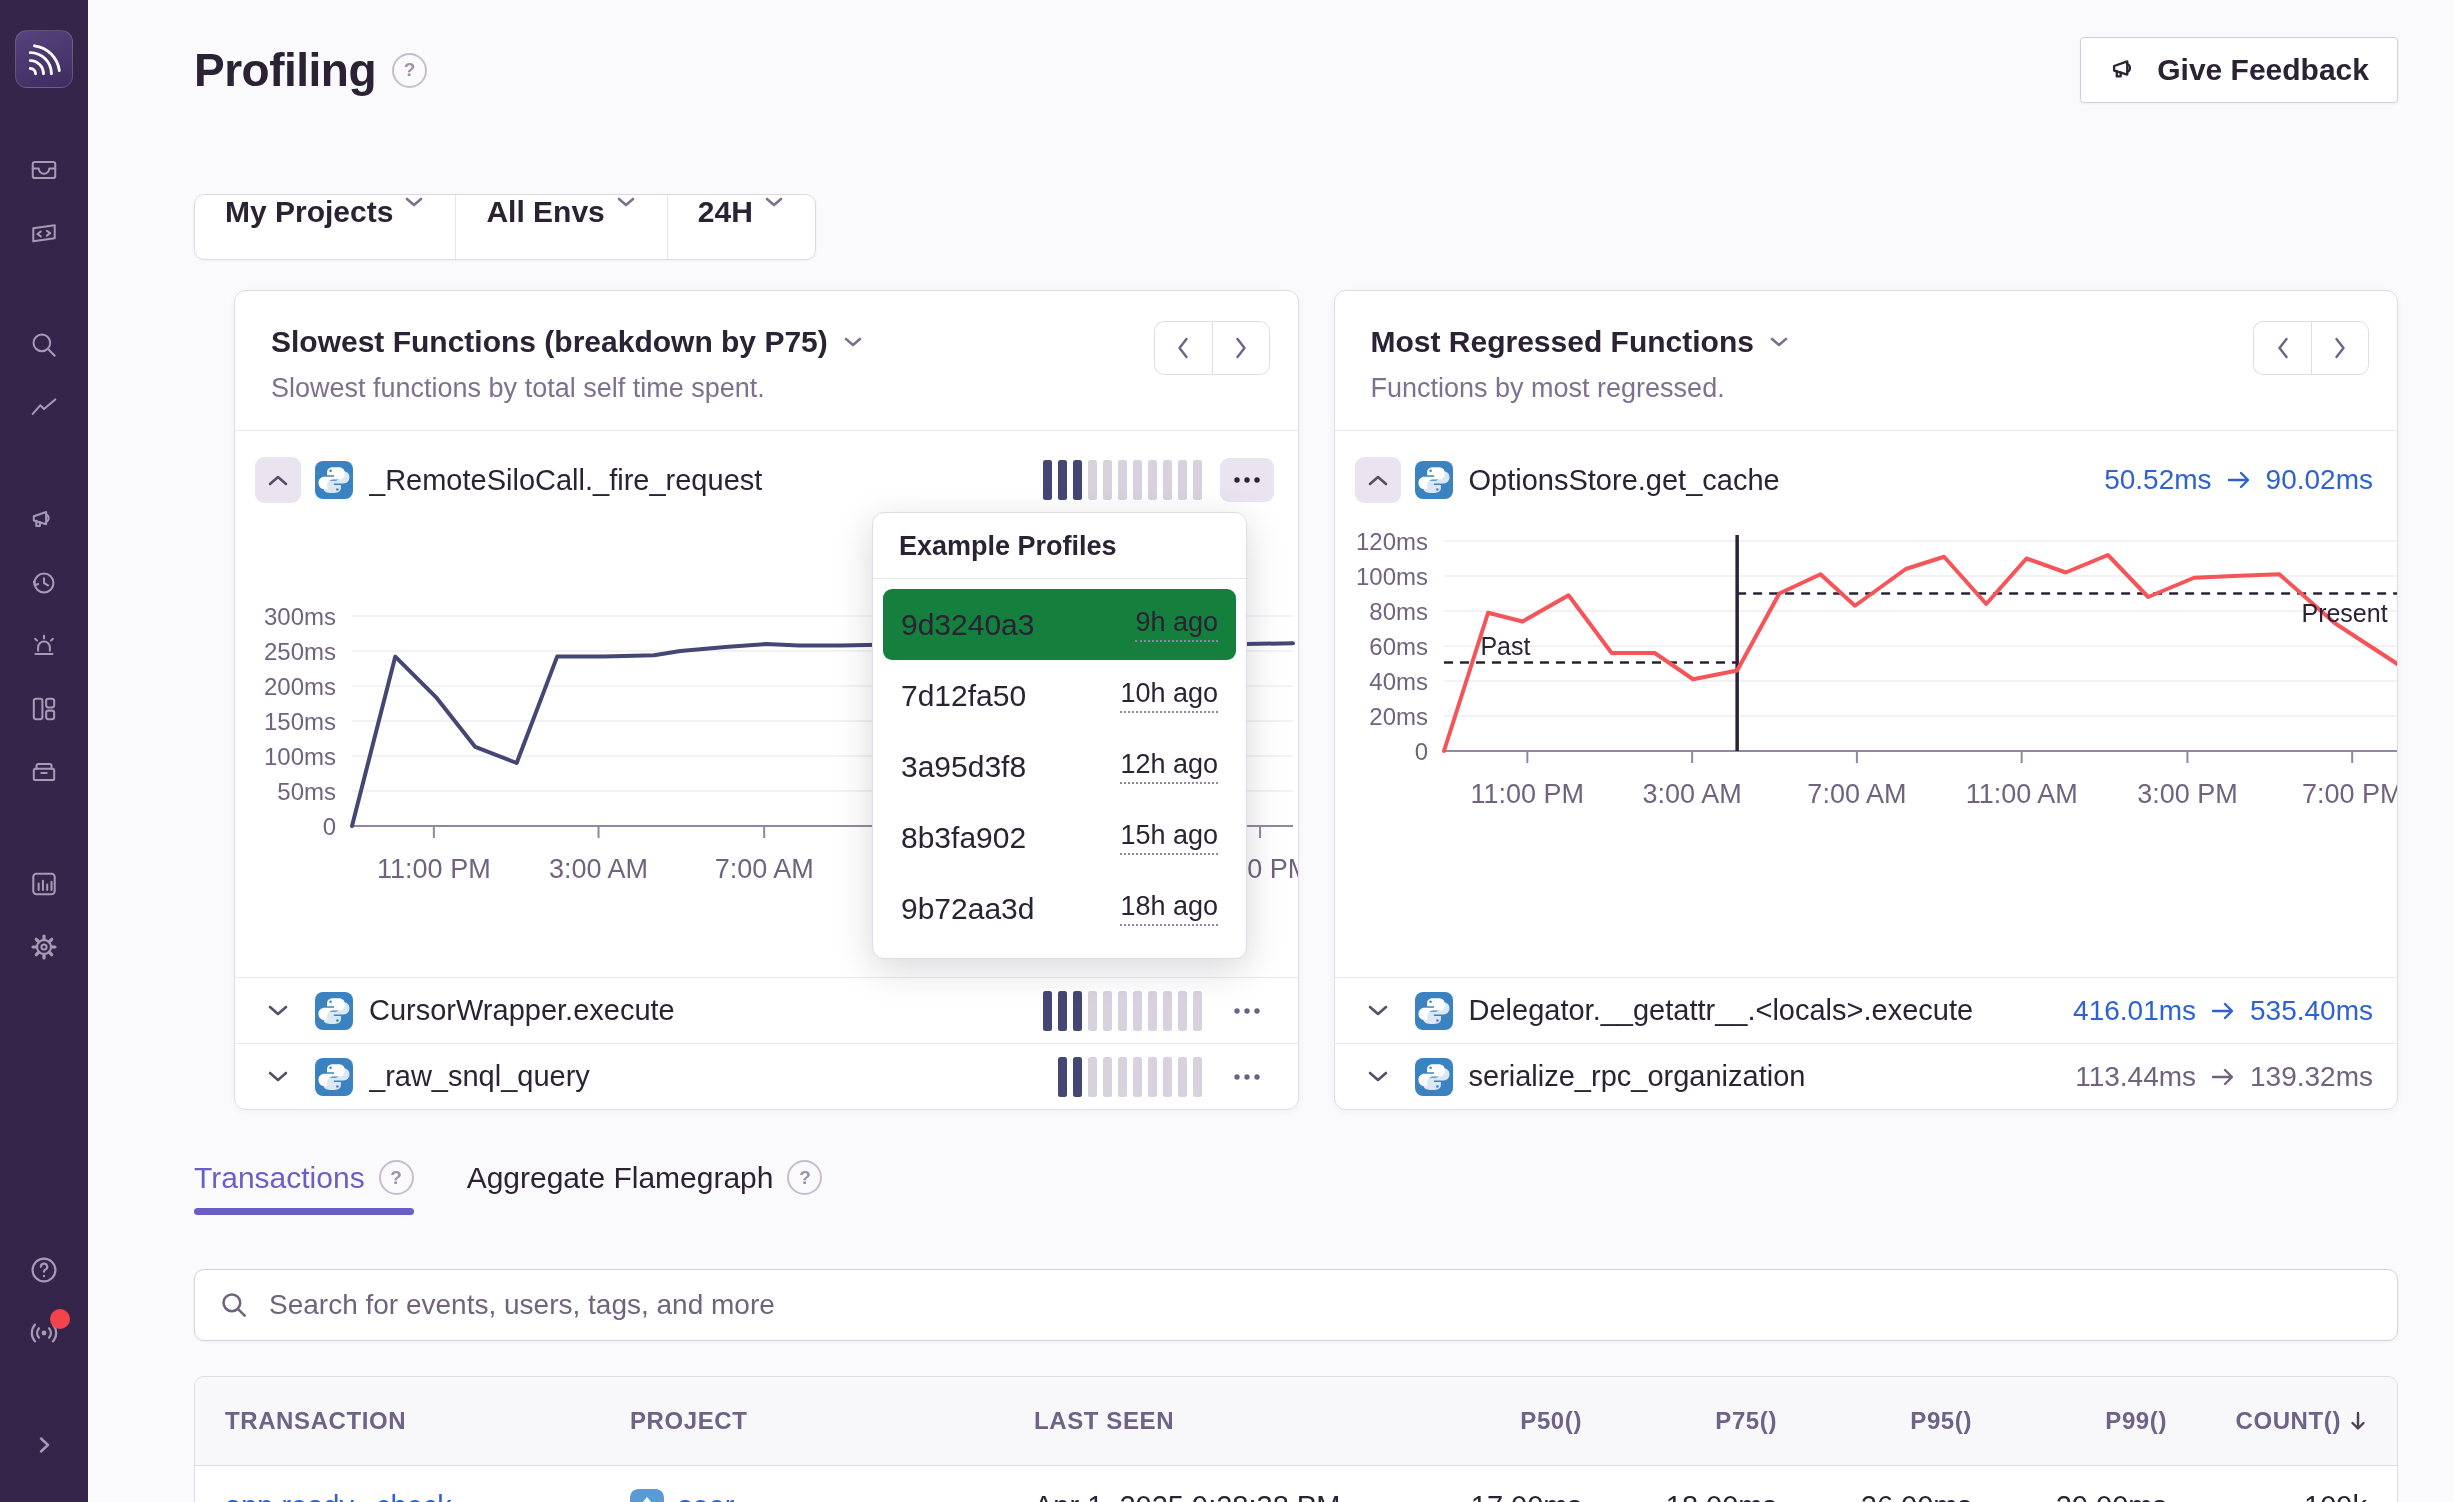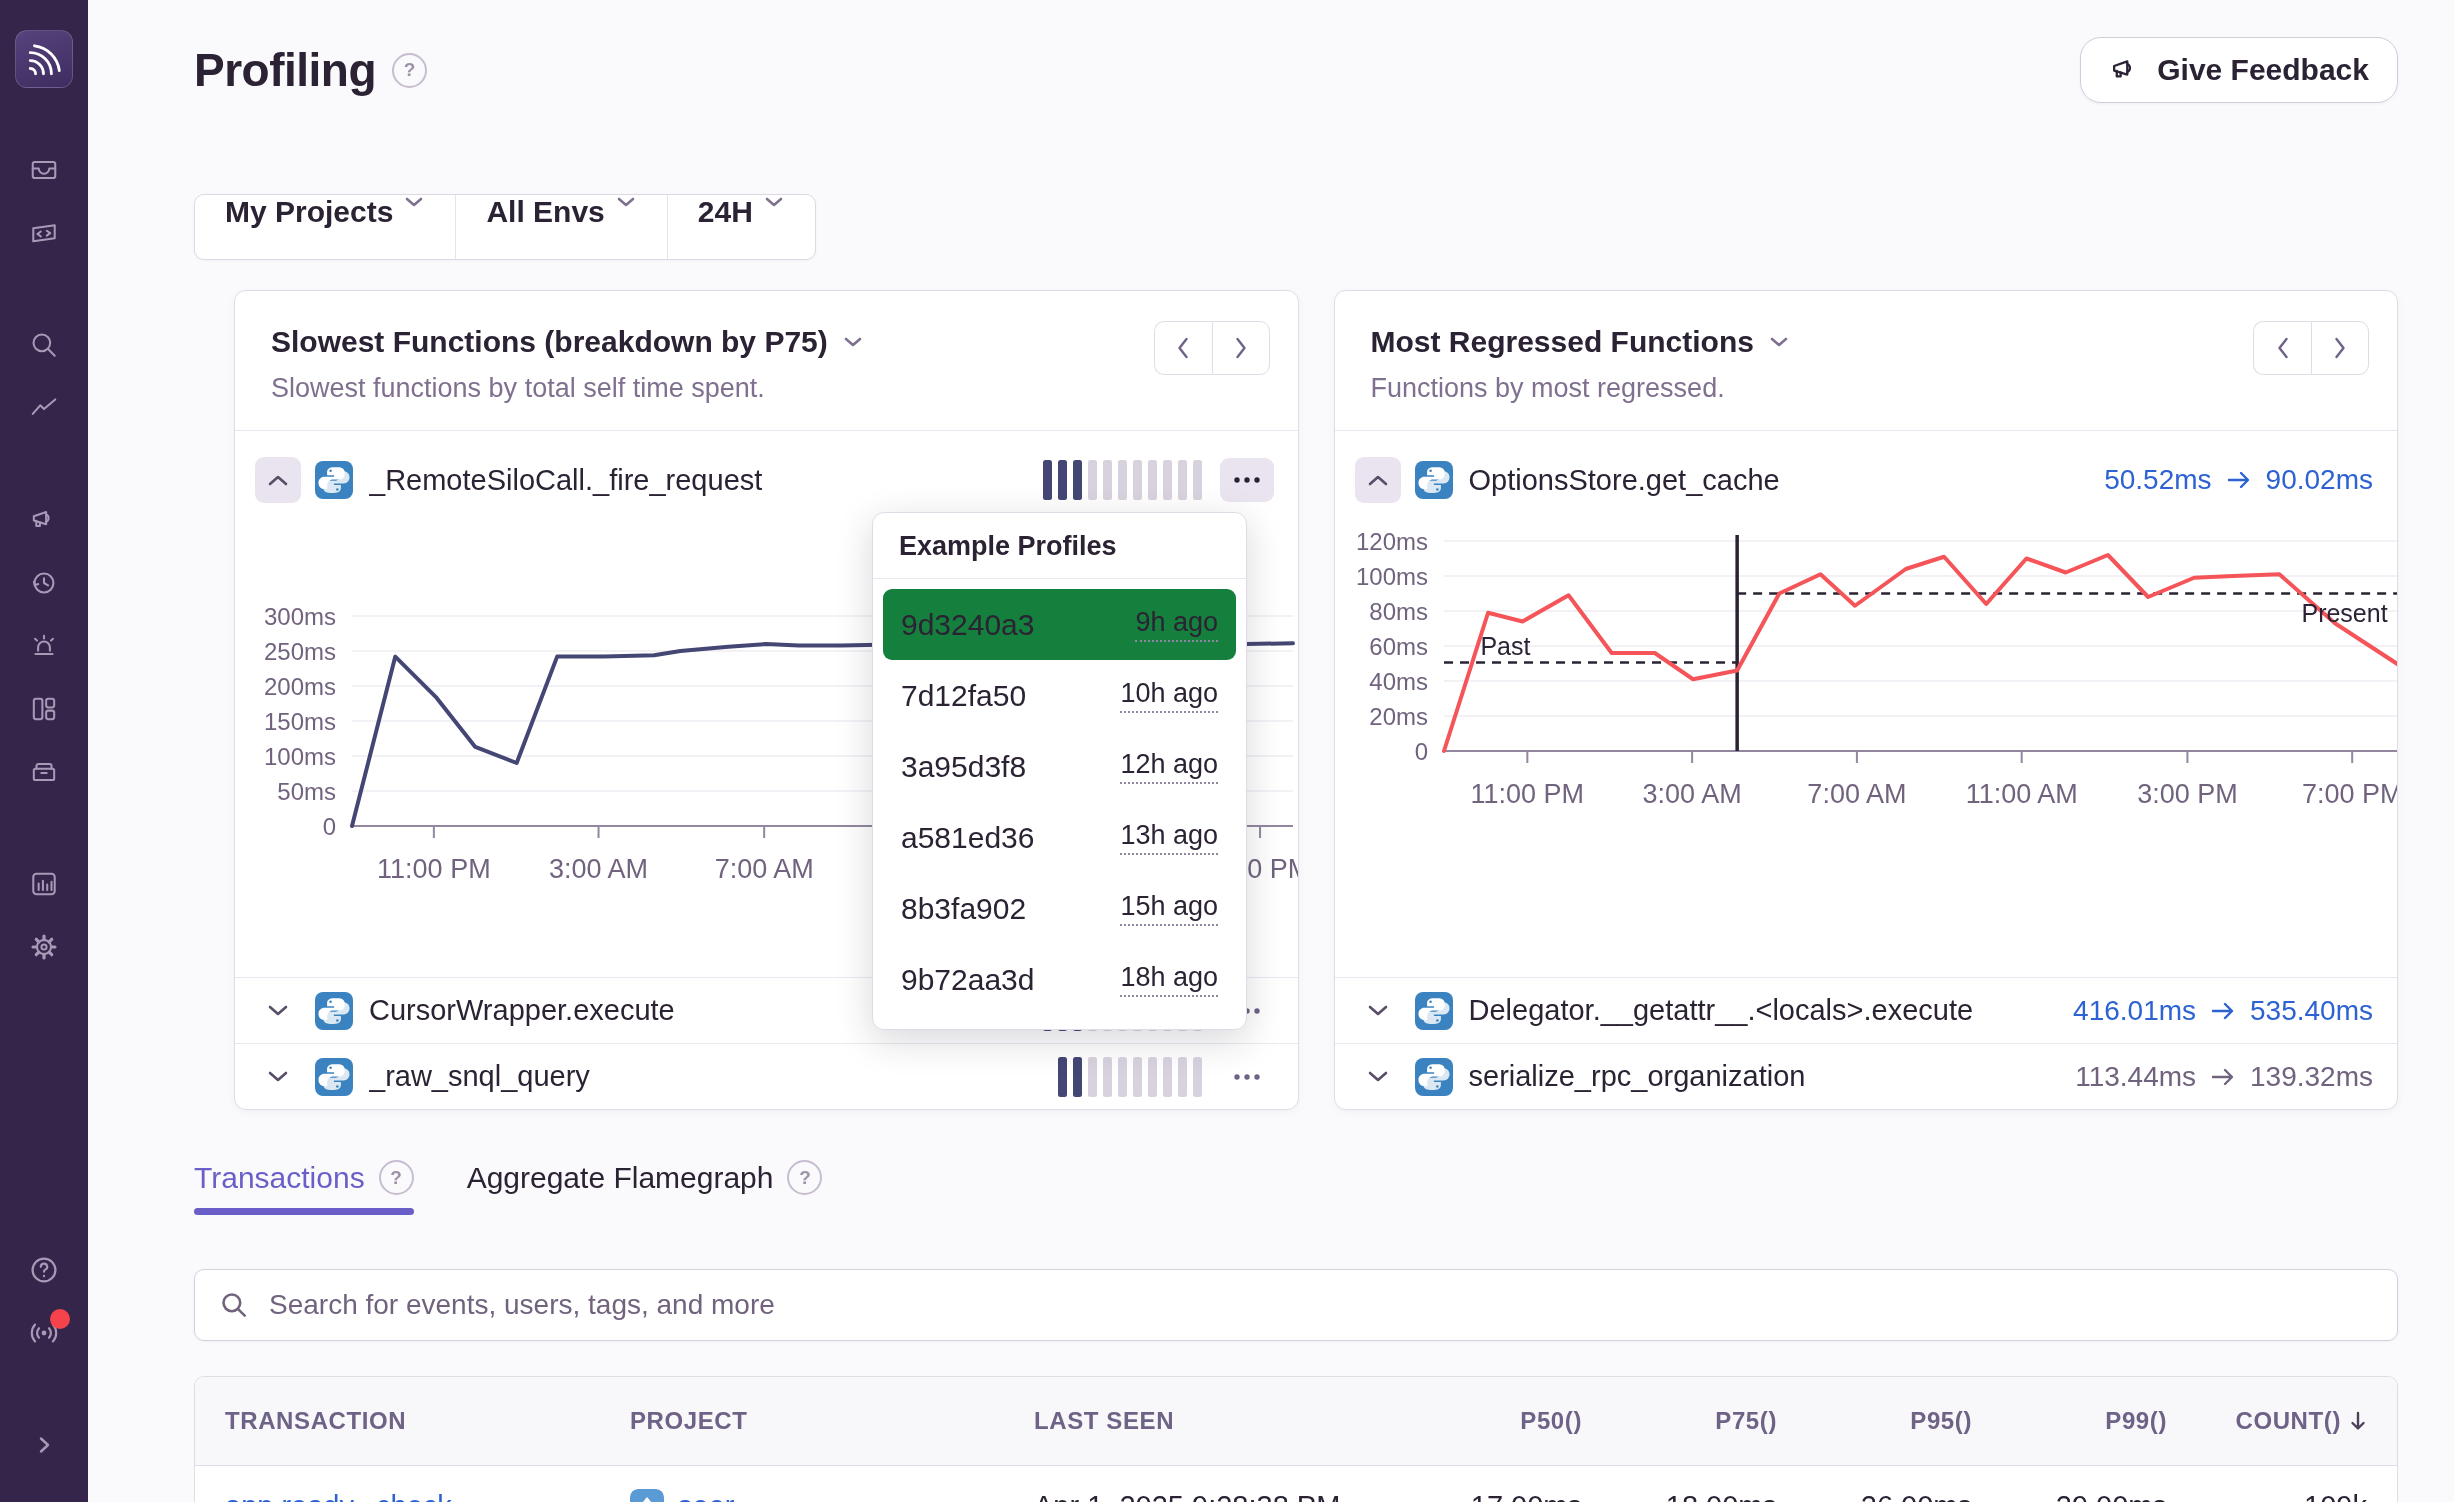--- a/index.html
+++ b/index.html
@@ -21,21 +21,21 @@
   .sidebar-bottom{margin-top:auto;display:flex;flex-direction:column;align-items:center;}
   .red-dot{position:absolute;top:-2px;right:-4px;width:20px;height:20px;border-radius:50%;background:#F4434A;}
   
   .main{flex:1;display:flex;flex-direction:column;box-sizing:border-box;min-width:0;}
   .topbar{height:140px;flex:0 0 140px;display:flex;align-items:center;padding:0 56px 0 106px;}
   .page-title{font-size:46px;font-weight:bold;letter-spacing:-.5px;}
   .help-badge{width:31px;height:31px;border:2.5px solid #C7BDD1;border-radius:50%;color:#9D91A8;
     font-size:19px;font-weight:bold;display:inline-flex;align-items:center;justify-content:center;
     margin-left:16px;flex:0 0 auto;}
   .feedback-btn{margin-left:auto;height:66px;padding:0 28px;background:#fff;border:1px solid #D4CCDE;
-    border-radius:21px;display:flex;align-items:center;gap:16px;font-size:30px;font-weight:bold;
+    border-radius:4px;display:flex;align-items:center;gap:16px;font-size:30px;font-weight:bold;
     color:#2B2233;cursor:pointer;font-family:inherit;box-shadow:0 1px 3px rgba(43,34,51,.05);}
   .feedback-btn svg{stroke:#2B2233;fill:none;stroke-width:2;stroke-linecap:round;stroke-linejoin:round;}
   .content{padding:54px 56px 0 106px;display:flex;flex-direction:column;min-width:0;}
   
   .filterbar{display:inline-flex;align-self:flex-start;background:#fff;border:1px solid #DED8E4;
     border-radius:10px;height:64px;box-shadow:0 1px 3px rgba(43,34,51,.04);}
   .filter-item{display:flex;align-items:flex-start;gap:10px;padding:0 30px;font-size:30px;font-weight:bold;
     border-right:1px solid #E7E2EC;cursor:pointer;}
   .filter-item:last-child{border-right:none;}
   .chev-sm{width:22px;height:14px;stroke:#80708F;fill:none;stroke-width:2.6;stroke-linecap:round;stroke-linejoin:round;}
@@ -641,24 +641,20 @@
     </div>
     <div class="pop-item">
       <span>7d12fa50</span>
       <span class="pop-time">10h ago</span>
     </div>
     <div class="pop-item">
       <span>3a95d3f8</span>
       <span class="pop-time">12h ago</span>
     </div>
     <div class="pop-item">
-      <span>a581ed36</span>
-      <span class="pop-time">13h ago</span>
-    </div>
-    <div class="pop-item">
       <span>8b3fa902</span>
       <span class="pop-time">15h ago</span>
     </div>
     <div class="pop-item">
       <span>9b72aa3d</span>
       <span class="pop-time">18h ago</span>
     </div>
   </div>
 </div>
 

